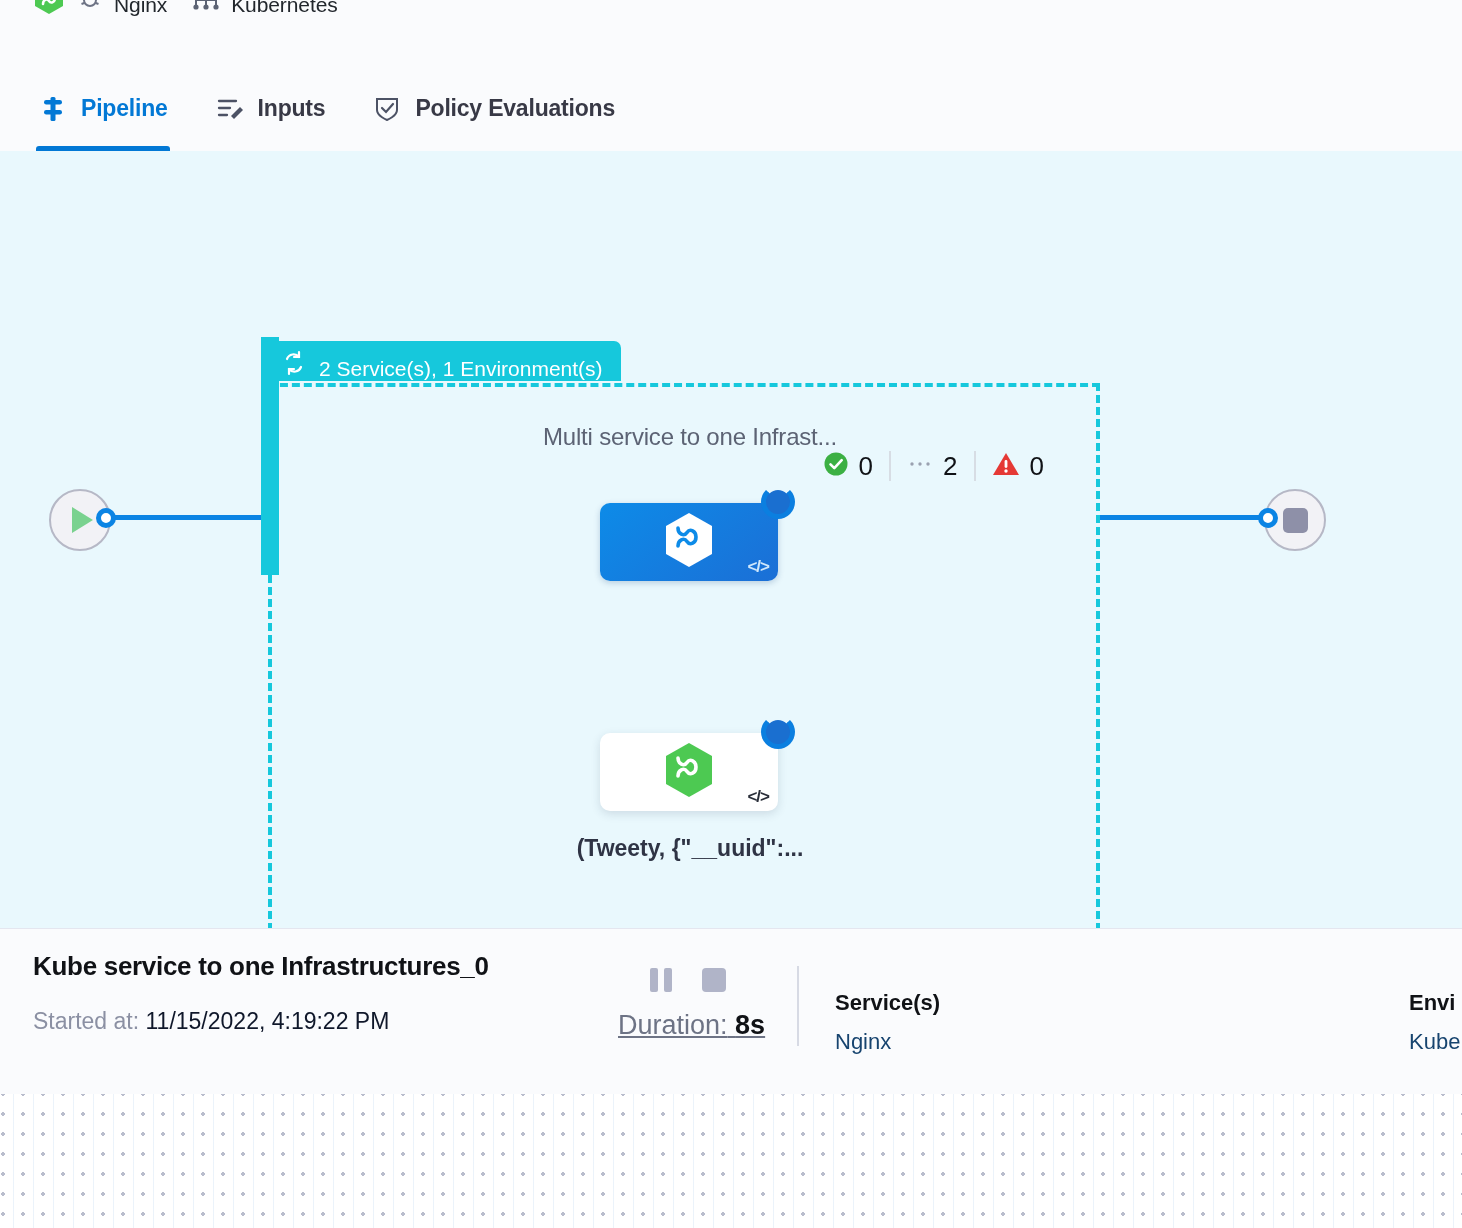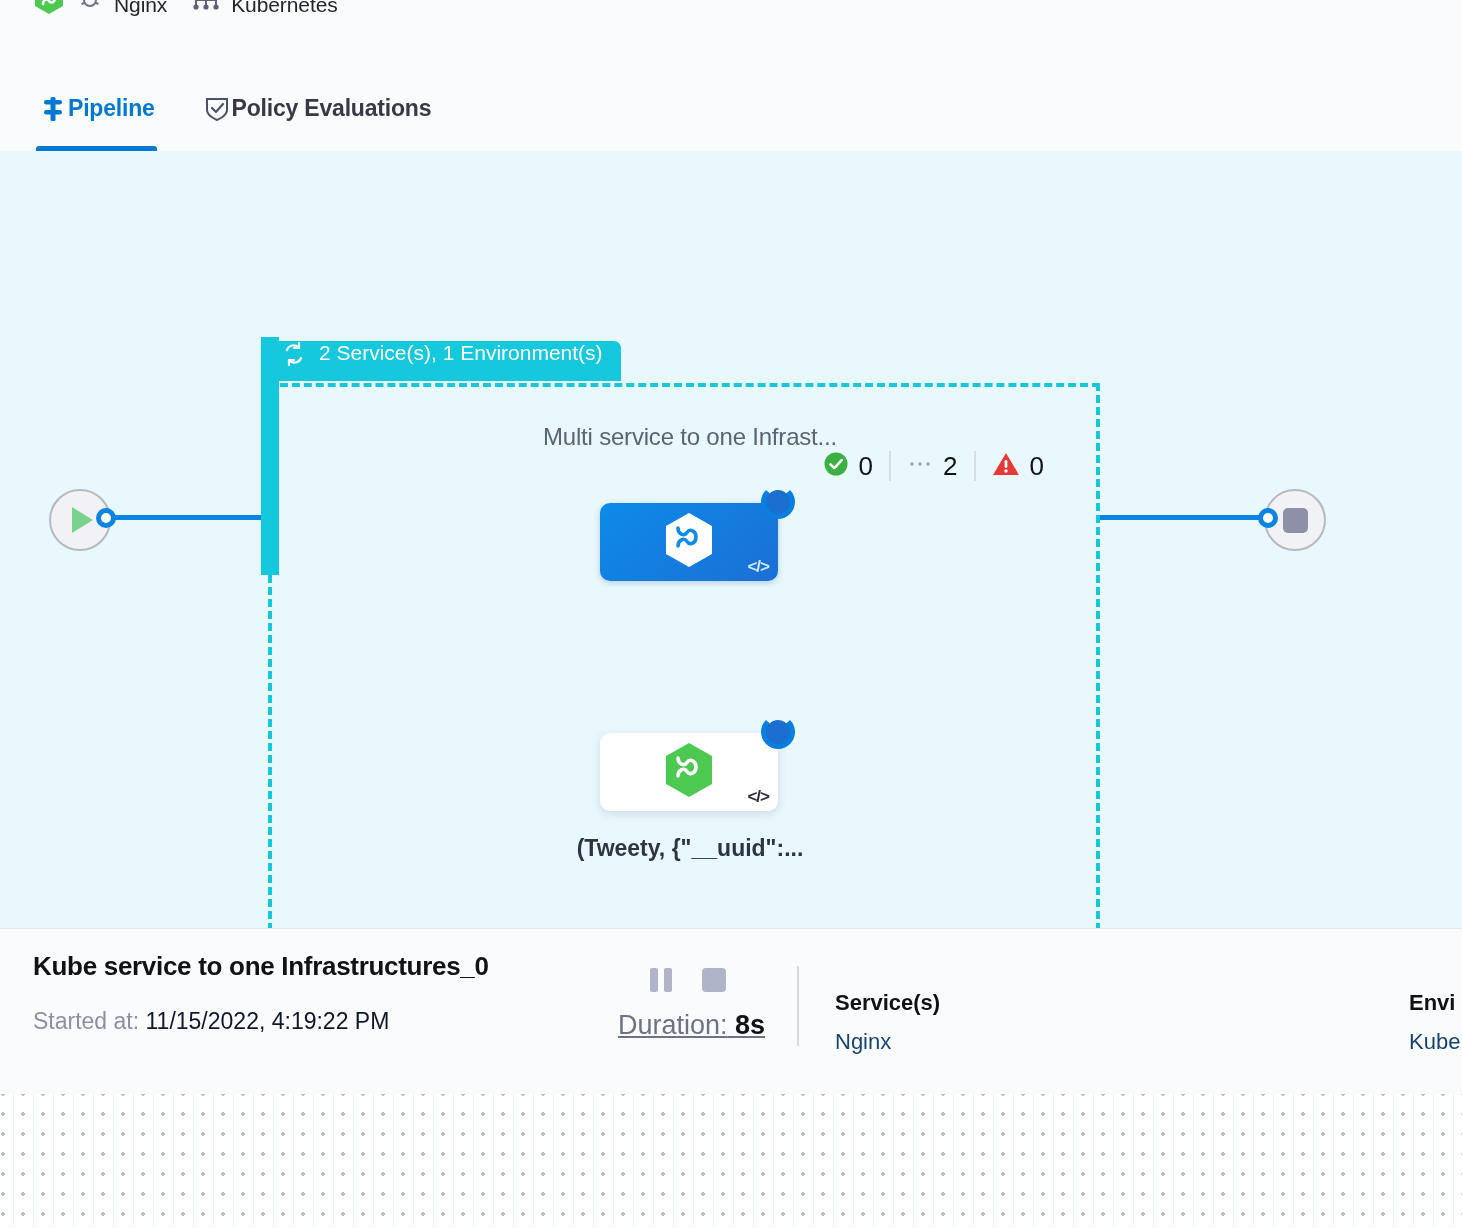--- a/index.html
+++ b/index.html
@@ -26,21 +26,21 @@
   .hexlogo{position:relative;display:inline-block;}
   .hexlogo svg{display:block;}
 
   
   .tabbar{
     position:absolute;left:0;top:66px;width:1462px;height:85px;
     background:#fafbfd;border-bottom:1px solid #e4e6ef;
     display:flex;align-items:center;
   }
   .tab{
-    display:flex;align-items:center;height:85px;
+    display:flex;align-items:center;gap:13px;height:85px;
     padding:0 0;margin-right:47px;position:relative;cursor:pointer;
   }
   .tab:first-child{margin-left:38px;}
   .tab .tab-label{font-size:23px;font-weight:bold;color:#383946;letter-spacing:-.2px;}
   .tab.active .tab-label{color:#0278d5;}
   .tab.active:after{
     content:"";position:absolute;left:-2px;right:-2px;bottom:0;height:5px;
     background:#0278d5;border-radius:3px 3px 0 0;
   }
   .tab .tab-icon{display:flex;align-items:center;justify-content:center;width:30px;height:30px;}
@@ -67,21 +67,21 @@
   .wire-left{left:112px;top:364px;width:150px;}
   .wire-right{left:1100px;top:364px;width:162px;}
 
   
   .group-bar{
     position:absolute;left:261px;top:186px;width:18px;height:238px;background:#16c8dc;
   }
   .group-badge{
     position:absolute;left:261px;top:190px;height:40px;
     background:#16c8dc;color:#fff;border-radius:7px 7px 0 0;
-    display:flex;align-items:flex-start;gap:12px;padding:0 18px 0 20px;
+    display:flex;align-items:flex-end;gap:12px;padding:0 18px 0 20px;
     font-size:21px;white-space:nowrap;
   }
   .group-box{
     position:absolute;left:268px;top:232px;width:832px;height:620px;
     border:4px dashed #16c8dc;box-sizing:border-box;
   }
 
   
   .group-head{
     position:absolute;left:320px;top:272px;width:740px;height:40px;
@@ -198,20 +198,31 @@
           <g fill="#0278d5">
             <rect x="10.5" y="1" width="5" height="24" rx="1.5"></rect>
             <rect x="4" y="4" width="18" height="4.5" rx="2.2"></rect>
             <rect x="4" y="14" width="18" height="4.5" rx="2.2"></rect>
           </g>
         </svg>
       </span>
       <span class="tab-label">Pipeline</span>
     </div>
 
+    <div class="tab">
+      <span class="tab-icon">
+        <svg width="28" height="28" viewBox="0 0 28 28">
+          <g stroke="#4c5265" stroke-width="2.3" stroke-linecap="round">
+            <path d="M3 6 h17 M3 13 h11 M3 20 h8"></path>
+            <path d="M15 21 l9-9 l3 3 l-9 9 z" fill="#4c5265" stroke="none"></path>
+          </g>
+        </svg>
+      </span>
+      <span class="tab-label">Inputs</span>
+    </div>
 
     <div class="tab">
       <span class="tab-icon">
         <svg width="28" height="28" viewBox="0 0 28 28">
           <path d="M4 4 h20 v11 c0 6-10 10-10 10 S4 21 4 15 Z" fill="none" stroke="#4c5265" stroke-width="2"></path>
           <path d="M9 13 l4 4 l7-8" fill="none" stroke="#4c5265" stroke-width="2.2" stroke-linecap="round"></path>
         </svg>
       </span>
       <span class="tab-label">Policy Evaluations</span>
     </div>

